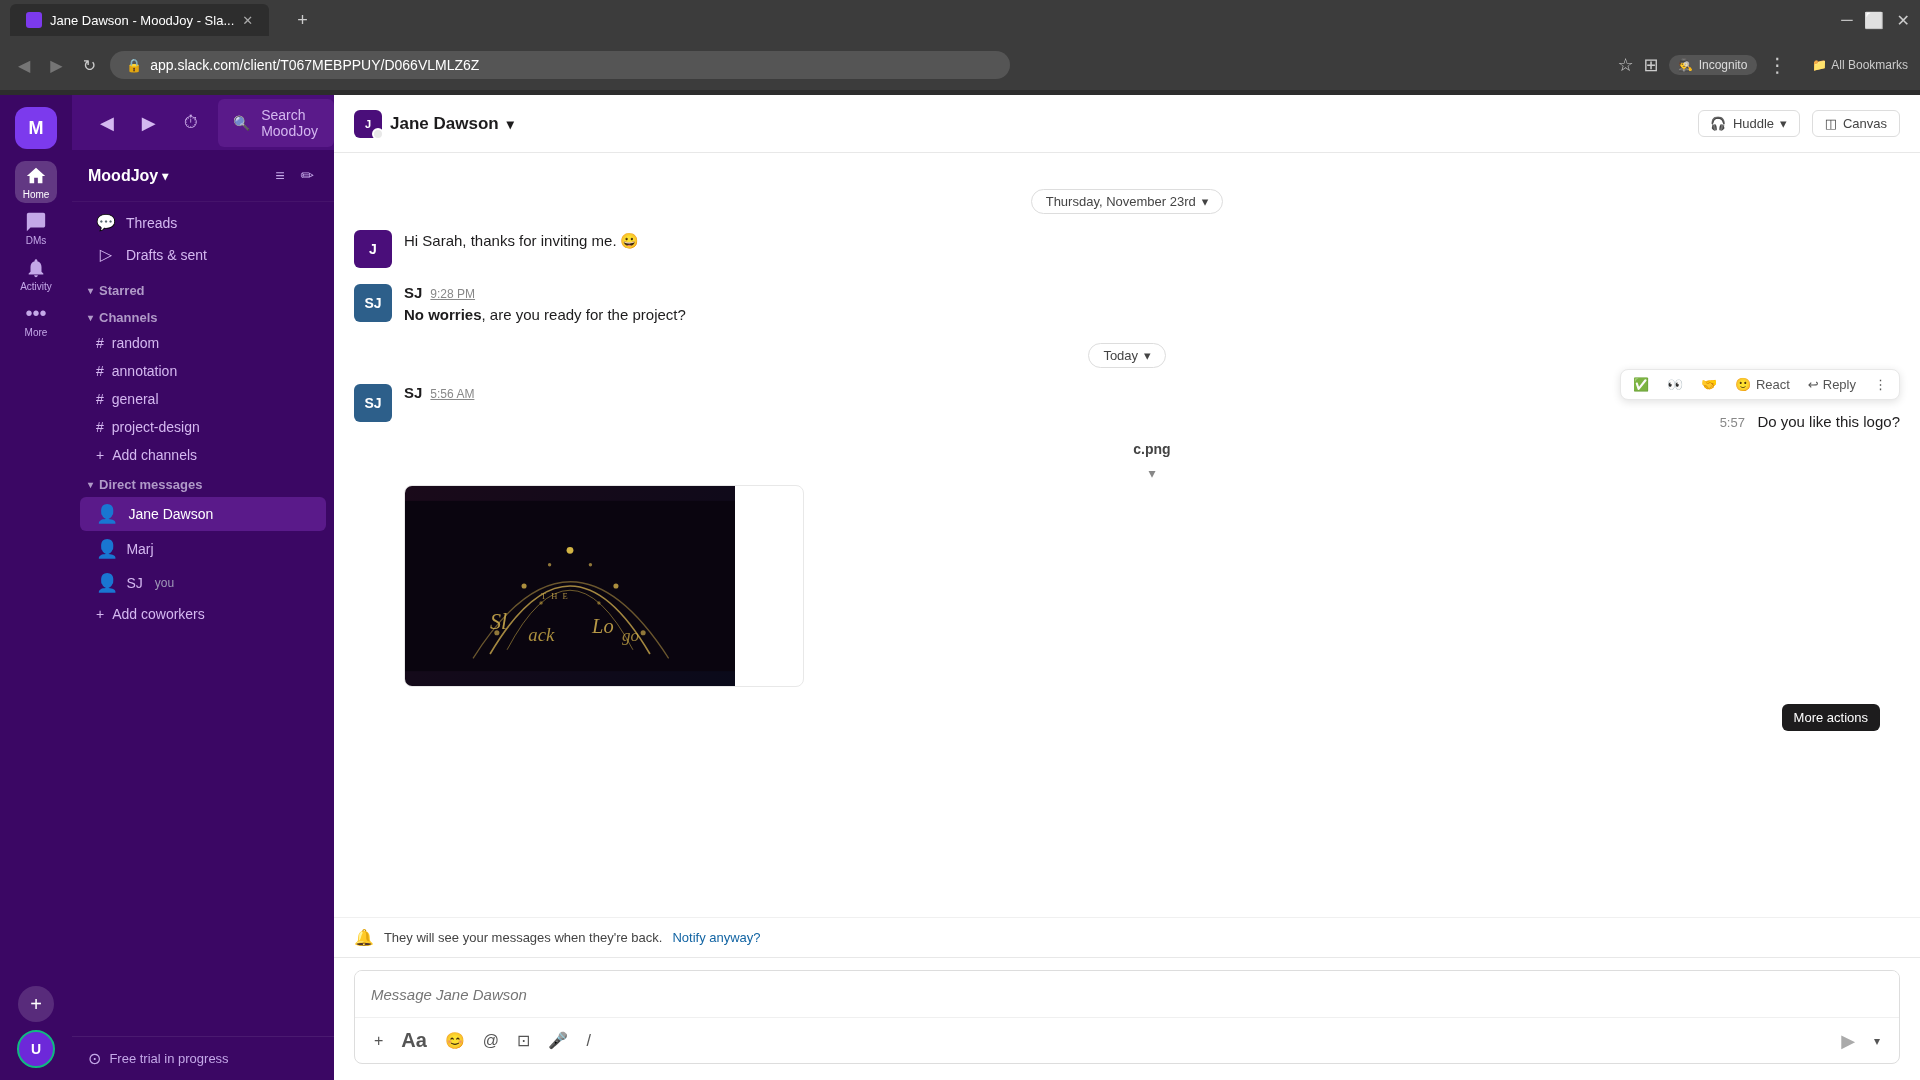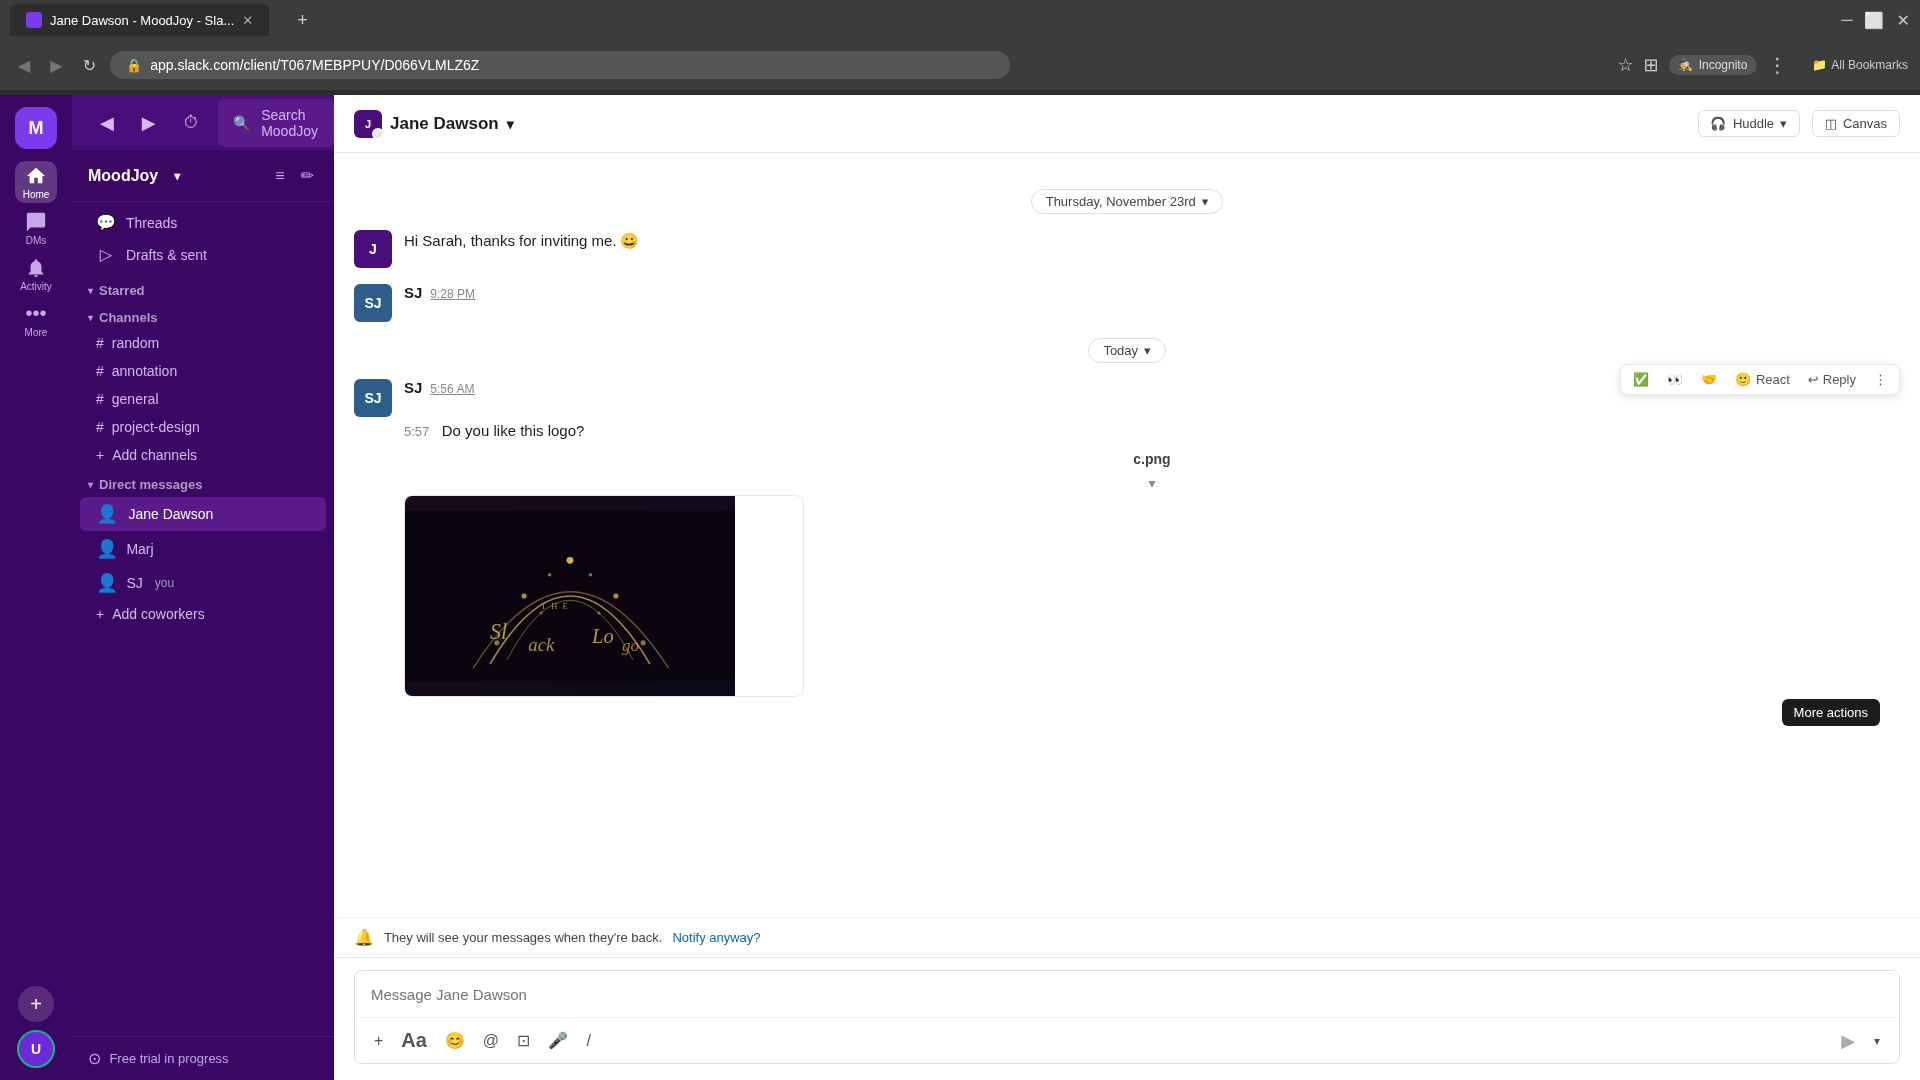--- a/index.html
+++ b/index.html
@@ -132,21 +132,21 @@
     }
     .sidebar-header {
       padding: 12px 16px;
       display: flex;
       align-items: center;
       justify-content: space-between;
       border-bottom: 1px solid rgba(255,255,255,0.05);
     }
     .workspace-name {
       font-weight: 700; font-size: 16px; color: #fff;
-      display: flex; align-items: center; gap: 16px; cursor: pointer;
+      display: flex; align-items: center; gap: 4px; cursor: pointer;
     }
     .workspace-name .chevron { font-size: 12px; }
     .sidebar-header-actions { display: flex; gap: 8px; }
     .sidebar-icon-btn { background: none; border: none; color: #c4a8e8; cursor: pointer; font-size: 16px; padding: 4px; }
 
     .sidebar-section { padding: 4px 0; }
     .sidebar-item {
       padding: 6px 16px;
       display: flex; align-items: center; gap: 10px;
       cursor: pointer;
@@ -376,20 +376,21 @@
       overflow: hidden;
     }
     .message-input {
       width: 100%;
       padding: 12px 16px;
       font-size: 15px;
       border: none; outline: none;
       color: #0369a1;
       background: #fff;
       min-height: 46px;
+      font-style: italic;
     }
     .input-toolbar {
       display: flex; align-items: center;
       padding: 6px 12px;
       border-top: 1px solid #f0f0f0;
       gap: 4px;
     }
     .input-tool-btn {
       background: none; border: none;
       padding: 5px 7px;
@@ -643,41 +644,44 @@
 
       <div class="message-group">
         <div class="msg-avatar msg-avatar-sj">
           <span>SJ</span>
         </div>
         <div class="msg-body">
           <div class="msg-header">
             <span class="msg-author">SJ</span>
             <span class="msg-time">9:28 PM</span>
           </div>
+          <div class="msg-text">
+            <strong>No worries</strong>, are you ready for the project?
+          </div>
         </div>
       </div>
 
       <div class="date-divider">
         <div class="date-badge">
           <span>Today</span>
           <span>▾</span>
         </div>
       </div>
 
       <div class="message-group" style="position:relative;">
         <div class="msg-avatar msg-avatar-sj">
           <span>SJ</span>
         </div>
         <div class="msg-body">
           <div class="msg-header">
             <span class="msg-author">SJ</span>
             <span class="msg-time">5:56 AM</span>
           </div>
 
-          <div style="margin-top:24px;">
+          <div style="margin-top:10px;text-align:right;">
             <span style="color:#888;font-size:13px;margin-right:8px;">5:57</span>
             <span class="msg-text">Do you like this logo?</span>
           </div>
 
           <div class="attachment-header">
             <span class="attachment-name">c.png</span>
             <span class="attachment-dropdown">▾</span>
           </div>
           <div class="image-attachment">
             <div class="logo-placeholder">

